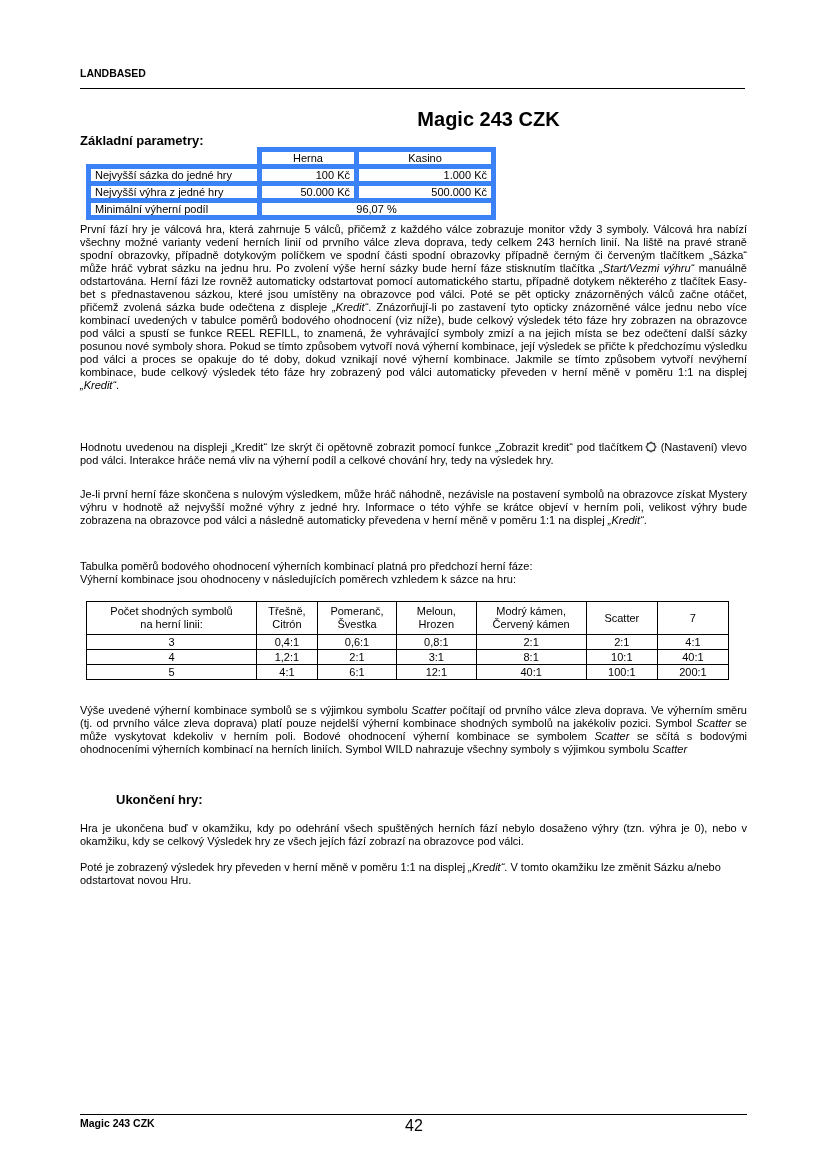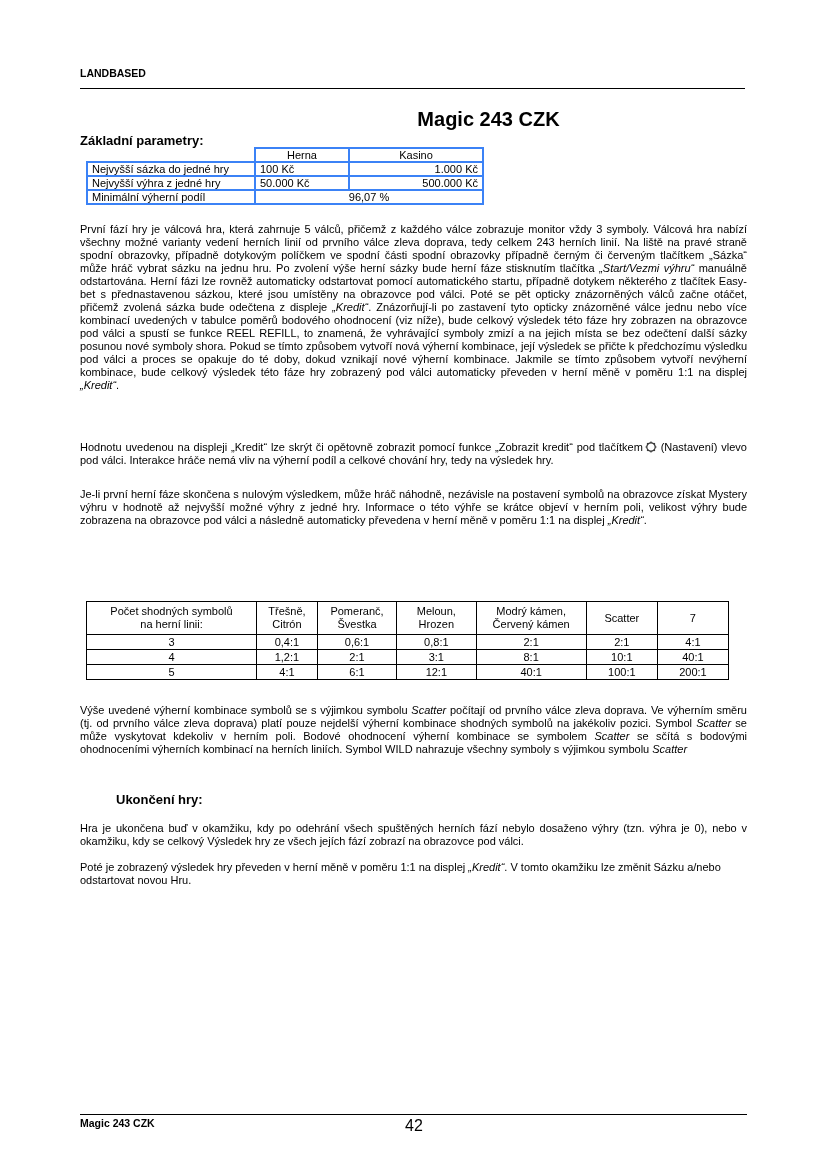--- a/index.html
+++ b/index.html
@@ -8,24 +8,24 @@
   .page { position: absolute; left: 0; top: 0; width: 827px; height: 1169px; }
 
   .hdr-left { position: absolute; left: 80px; top: 67px; font-size: 10.5px; font-weight: bold; }
   .hdr-right { position: absolute; right: 79px; top: 49px; text-align: right; font-size: 11px; font-weight: bold; line-height: 14px; }
   .hdr-line { position: absolute; left: 80px; width: 665px; top: 88px; border-top: 1px solid #000; }
 
   .title { position: absolute; left: 0; width: 827px; top: 108px; text-align: center; font-size: 20px; font-weight: bold; padding-left: 150px; box-sizing: border-box; }
   .subhead { position: absolute; left: 80px; top: 133px; font-size: 13px; font-weight: bold; }
 
   table.params { position: absolute; left: 86px; top: 147px; border-collapse: collapse; font-size: 11px; }
-  table.params td { border: 2px solid #3b82f6; padding: 0 4px; height: 12px; line-height: 12px; }
+  table.params td { border: 5px solid #3b82f6; padding: 0 4px; height: 12px; line-height: 12px; }
   table.params td.blank { border: none; }
   table.params td.lbl { width: 158px; }
-  table.params td.c1 { width: 84px; text-align: left; }
+  table.params td.c1 { width: 84px; text-align: right; }
   table.params td.c2 { width: 80px; text-align: right; padding-left: 48px; }
   table.params td.hc { text-align: center; }
   table.params td.merged { text-align: center; }
 
   .para { position: absolute; left: 80px; width: 667px; font-size: 11px; line-height: 13px; text-align: justify; }
   .para i { font-style: italic; }
 
   .gear { display: inline-block; width: 12px; height: 12px; vertical-align: -2px; margin-left: 2px; }
 
   table.pay { position: absolute; left: 86px; top: 601px; width: 643px; border-collapse: collapse; font-size: 11px; }
@@ -85,20 +85,24 @@
             <line x1="10" y1="6" x2="11.5" y2="6"></line>
             <line x1="2.1" y1="2.1" x2="3.1" y2="3.1"></line>
             <line x1="8.9" y1="8.9" x2="9.9" y2="9.9"></line>
             <line x1="2.1" y1="9.9" x2="3.1" y2="8.9"></line>
             <line x1="8.9" y1="3.1" x2="9.9" y2="2.1"></line>
           </g>
         </svg></span> <span>(Nastavení) vlevo pod válci. Interakce hráče nemá vliv na výherní podíl a celkové chování hry, tedy na výsledek hry.</span></div>
 
   <div class="para" style="top:488px;"><span>Je-li první herní fáze skončena s nulovým výsledkem, může hráč náhodně, nezávisle na postavení symbolů na obrazovce získat Mystery výhru v hodnotě až nejvyšší možné výhry z jedné hry. Informace o této výhře se krátce objeví v herním poli, velikost výhry bude zobrazena na obrazovce pod válci a následně automaticky převedena v herní měně v poměru 1:1 na displej </span><i>„Kredit“</i><span>.</span></div>
 
+  <div class="para" style="top:560px; text-align:left;">
+    <div>Tabulka poměrů bodového ohodnocení výherních kombinací platná pro předchozí herní fáze:</div>
+    <div>Výherní kombinace jsou ohodnoceny v následujících poměrech vzhledem k sázce na hru:</div>
+  </div>
 
   <table class="pay">
     <tbody>
         <tr class="head">
       <td style="width:158px;">
             <div>Počet shodných symbolů</div>
             <div>na herní linii:</div>
           </td>
       <td style="width:52px;">
             <div>Třešně,</div>

